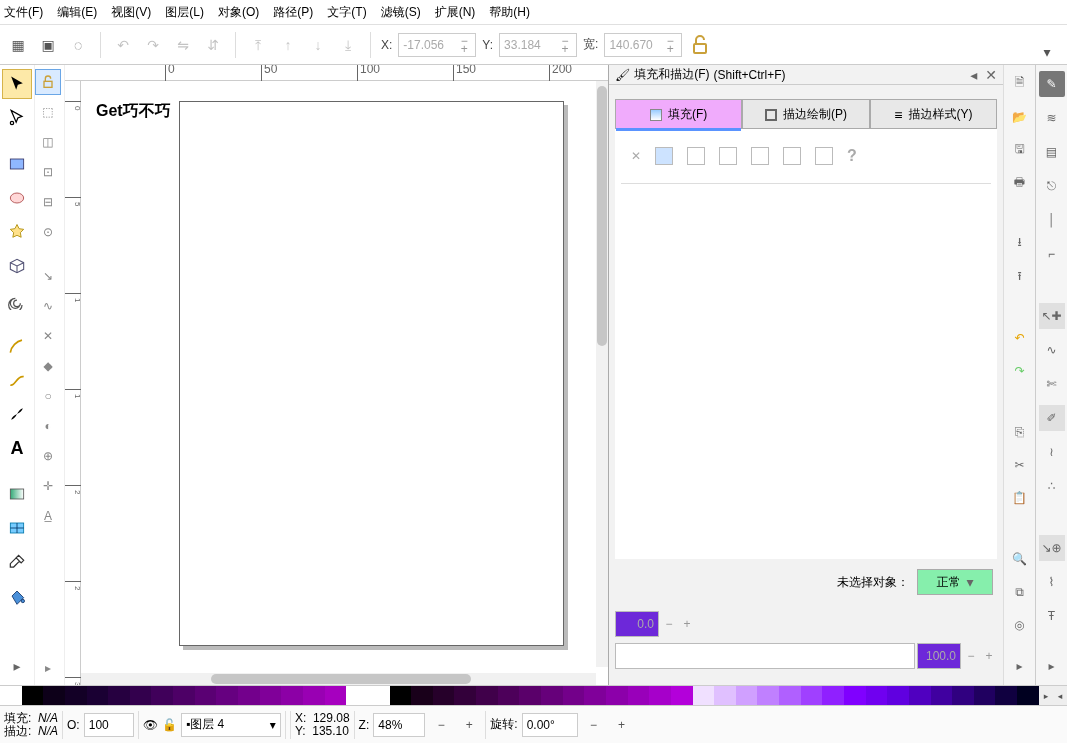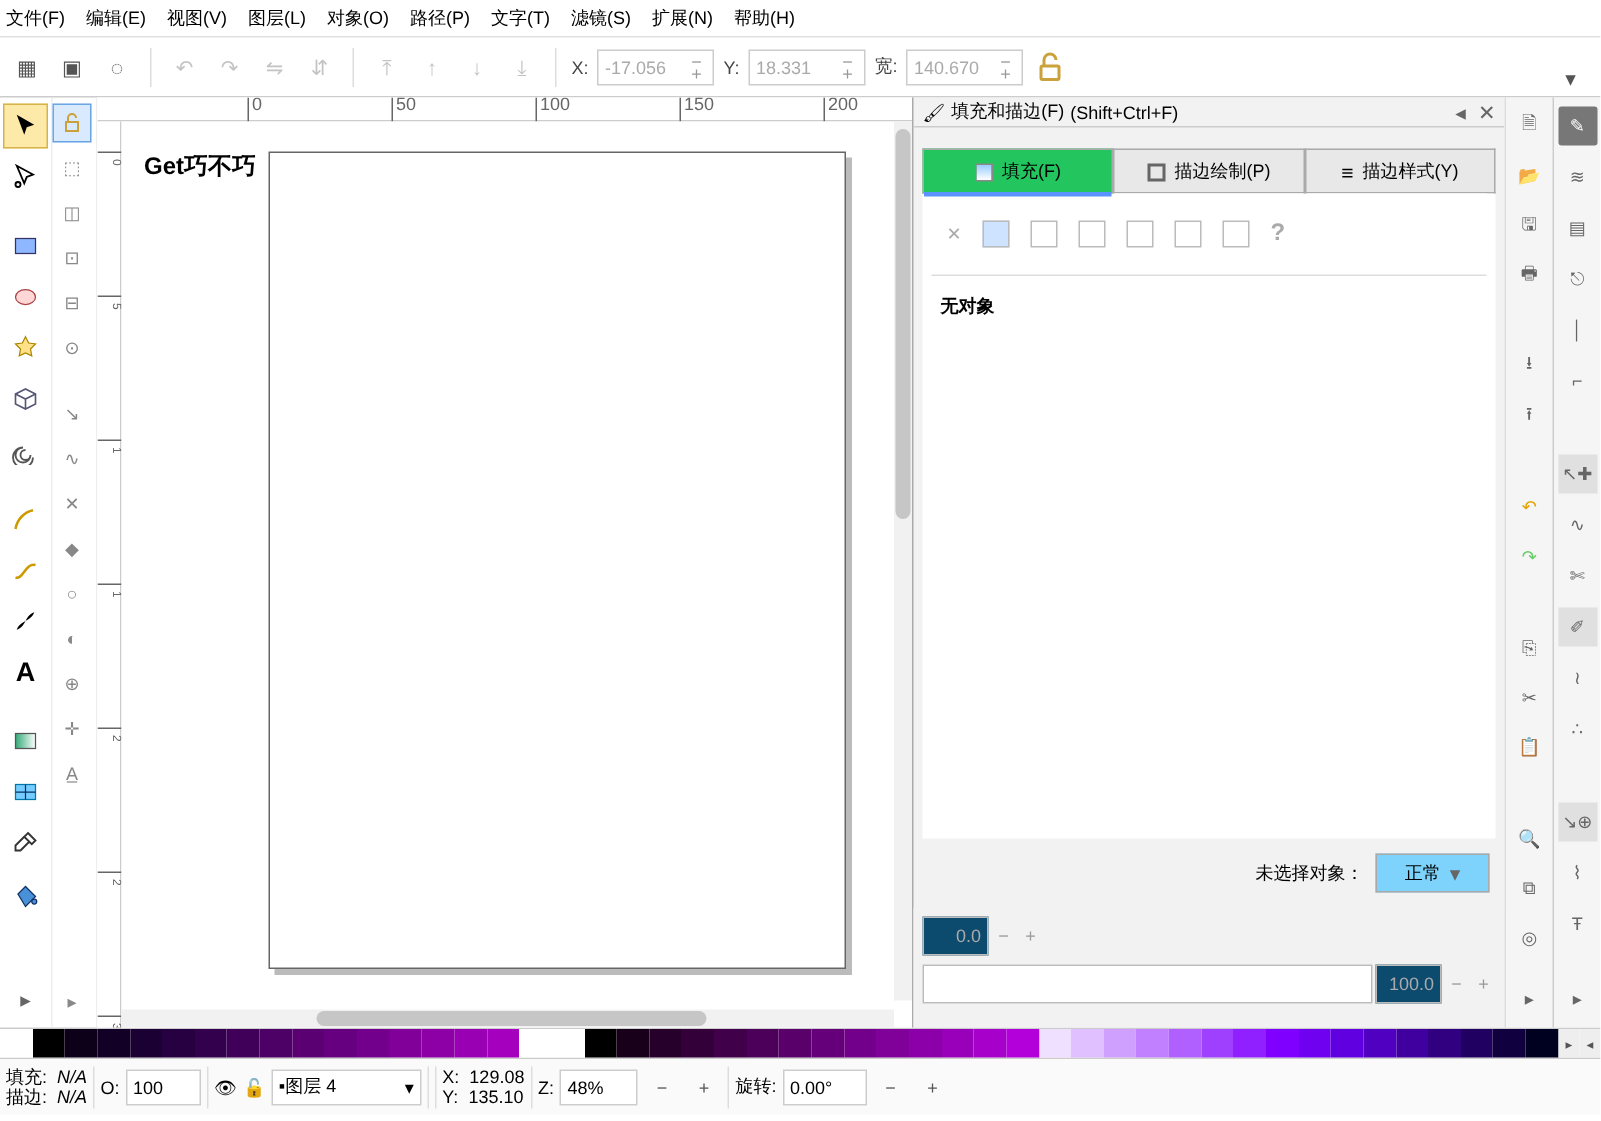--- a/index.html
+++ b/index.html
@@ -37,31 +37,31 @@
 .vscroll { position:absolute; right:0; top:0; bottom:18px; width:12px; background:#f1f1f1;}
 .vscroll .thumb { position:absolute; left:1px; right:1px; top:5px; height:260px; background:#c6c6c6; border-radius:6px;}
 .hscroll { position:absolute; left:0; right:12px; bottom:0; height:12px; background:#f1f1f1;}
 .hscroll .thumb { position:absolute; top:1px; bottom:1px; left:130px; width:260px; background:#c6c6c6; border-radius:6px;}
 
 .panel { width:395px; background:#f2f2f2; border-left:1px solid #aaa; display:flex; flex-direction:column; }
 .phdr { height:20px; display:flex; align-items:center; padding:0 6px; border-bottom:1px solid #ccc; gap:4px; }
 .phdr .r { margin-left:auto; display:flex; gap:8px; color:#666; }
 .tabs { display:flex; border-bottom:1px solid #aaa; background:#e8e8e8; margin:14px 6px 0 6px;}
 .tab { flex:1; height:30px; display:flex; align-items:center; justify-content:center; gap:6px; border:1px solid #aaa; border-bottom:none; margin-bottom:-1px; cursor:pointer; position:relative;}
-.tab.act { background:#22c55e; }
+.tab.act { background:#f0abfc; }
 .tab.act::after { content:""; position:absolute; left:0; right:0; bottom:-2px; height:3px; background:#5a93ff;}
 .swrow { display:flex; gap:14px; padding:18px 10px; align-items:center; border-bottom:1px solid #ddd; margin:0 6px; background:#fff;}
 .sw { width:18px; height:18px; border:1px solid #bbb; }
 .body-white { background:#fff; margin:0 6px; flex:1; }
 .noobj { padding:12px; font-weight:700; }
 .blend-row { display:flex; align-items:center; justify-content:flex-end; padding:10px; gap:8px;}
-.combo { width:76px;height:26px;border:1px solid #aaa;background:#7dd3fc;display:flex;align-items:center;justify-content:center;gap:6px;}
+.combo { width:76px;height:26px;border:1px solid #aaa;background:#86efac;display:flex;align-items:center;justify-content:center;gap:6px;}
 .slrow { display:flex; align-items:center; margin:6px; gap:2px;}
 .slrow .bar { flex:1; height:26px; border:1px solid #bbb; background:#fff; display:flex; align-items:center; padding:0 6px; color:#aaa;}
-.slrow .val { width:44px; height:26px; border:1px solid #bbb; background:#0c4a6e; display:flex; align-items:center; justify-content:flex-end; padding:0 4px; color:#aaa;}
+.slrow .val { width:44px; height:26px; border:1px solid #bbb; background:#6d28d9; display:flex; align-items:center; justify-content:flex-end; padding:0 4px; color:#aaa;}
 .slrow .pm { width:16px;height:26px;display:flex;align-items:center;justify-content:center;color:#999;}
 
 .rdock { width:32px; background:#f5f5f5; border-left:1px solid #ddd; display:flex; flex-direction:column; align-items:center; padding:6px 0; gap:8px;}
 .rdock.outer { width:32px; border-left:1px solid #ccc;}
 .rbtn { width:26px; height:26px; display:flex; align-items:center; justify-content:center; color:#666; }
 .rbtn.sel { background:#777; color:#fff; border-radius:2px; }
 .rbtn.hi { background:#e0e0e0; }
 .rspacer { height:20px; }
 
 .palette { height:20px; display:flex; border-top:1px solid #ccc; }
@@ -132,21 +132,21 @@
   <span class="lbl">X:</span>
   <div class="numfield">
       <span>-17.056</span>
       <div class="spin">
         <span>−</span>
         <span>+</span>
       </div>
     </div>
   <span class="lbl">Y:</span>
   <div class="numfield">
-      <span>18.331</span>
+      <span>33.184</span>
       <div class="spin">
         <span>−</span>
         <span>+</span>
       </div>
     </div>
   <span class="lbl">宽:</span>
   <div class="numfield">
       <span>140.670</span>
       <div class="spin">
         <span>−</span>
@@ -342,21 +342,20 @@
       <div class="swrow">
         <span style="color:#aaa">✕</span>
         <div class="sw" style="background:#cde3ff"></div>
         <div class="sw"></div>
         <div class="sw"></div>
         <div class="sw"></div>
         <div class="sw"></div>
         <div class="sw"></div>
         <span style="color:#aaa;font-weight:700;font-size:16px">?</span>
       </div>
-      <div class="noobj">无对象</div>
     </div>
     <div class="blend-row">
       <span>未选择对象：</span>
       <div class="combo">
           <span>正常</span>
           <span class="glyph" style="color:#666">▾</span>
         </div>
     </div>
     <div style="background:#f2f2f2;padding-bottom:10px">
       <div class="slrow">

